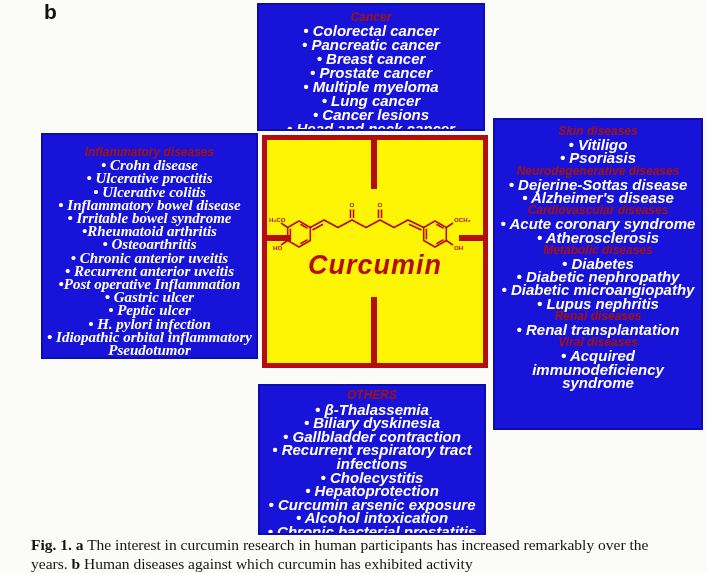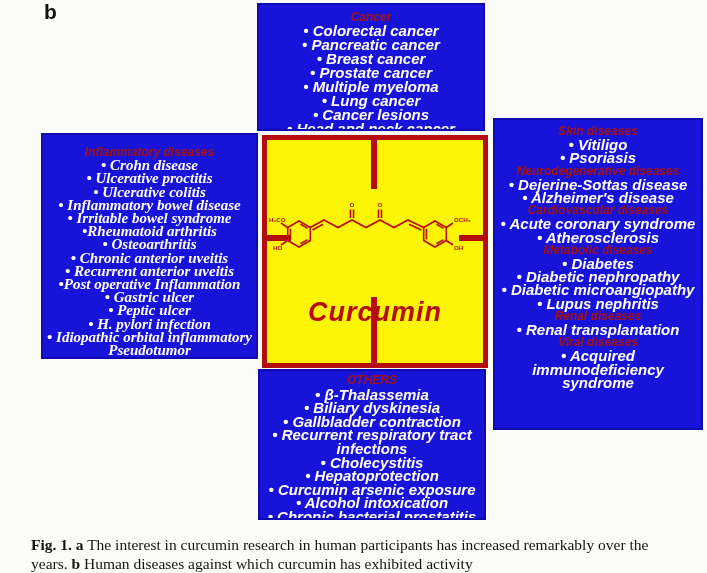--- a/index.html
+++ b/index.html
@@ -20,36 +20,36 @@
   .box-top .item { line-height:14px; }
 
   .box-left   { left:41px;  top:133px; width:217px; height:226px; padding-top:11px; }
   .box-left .box-title { line-height:13.2px; }
   .box-left .item { line-height:13.2px;font-family:Liberation Serif, serif; }
 
   .box-right  { left:493px; top:118px; width:210px; height:312px; padding-top:5px; }
   .box-right .box-title { line-height:13.2px; }
   .box-right .item { line-height:13.2px; }
 
-  .box-bottom { left:258px; top:369px; width:228px; height:151px; padding-top:3px; }
+  .box-bottom { left:258px; top:384px; width:228px; height:151px; padding-top:3px; }
   .box-bottom .box-title { line-height:13.6px; }
   .box-bottom .item { line-height:13.6px; }
 
   .centerbox { position:absolute; left:262px; top:135px; width:226px; height:233px;
                background:#fdf503; border:5px solid #b50d0d; }
   .connector { position:absolute; background:#b50d0d; }
   .conn-top    { left:371px; top:140px; width:6px; height:49px; }
   .conn-bottom { left:371px; top:297px; width:6px; height:67px; }
   .conn-left   { left:267px; top:235px; width:24px; height:6px; }
   .conn-right  { left:459px; top:235px; width:24px; height:6px; }
 
   .molecule { position:absolute; left:269px; top:196px; width:212px; height:62px; }
   .curcumin-name { position:absolute; left:262px; top:250px; width:226px;
                    text-align:center; font-size:27px; font-weight:bold;
-                   font-style:italic; color:#b50d0d; letter-spacing:1px;margin-top:47px; }
+                   font-style:italic; color:#b50d0d; letter-spacing:1px; }
 
   .caption { position:absolute; left:31px; top:535px; width:645px;
              font-family:"Liberation Serif", serif; font-size:15.5px;
              line-height:19px; color:#141414; }
   .caption b { font-weight:bold; }
 </style>
 </head>
 <body>
 
 <div class="stage">

